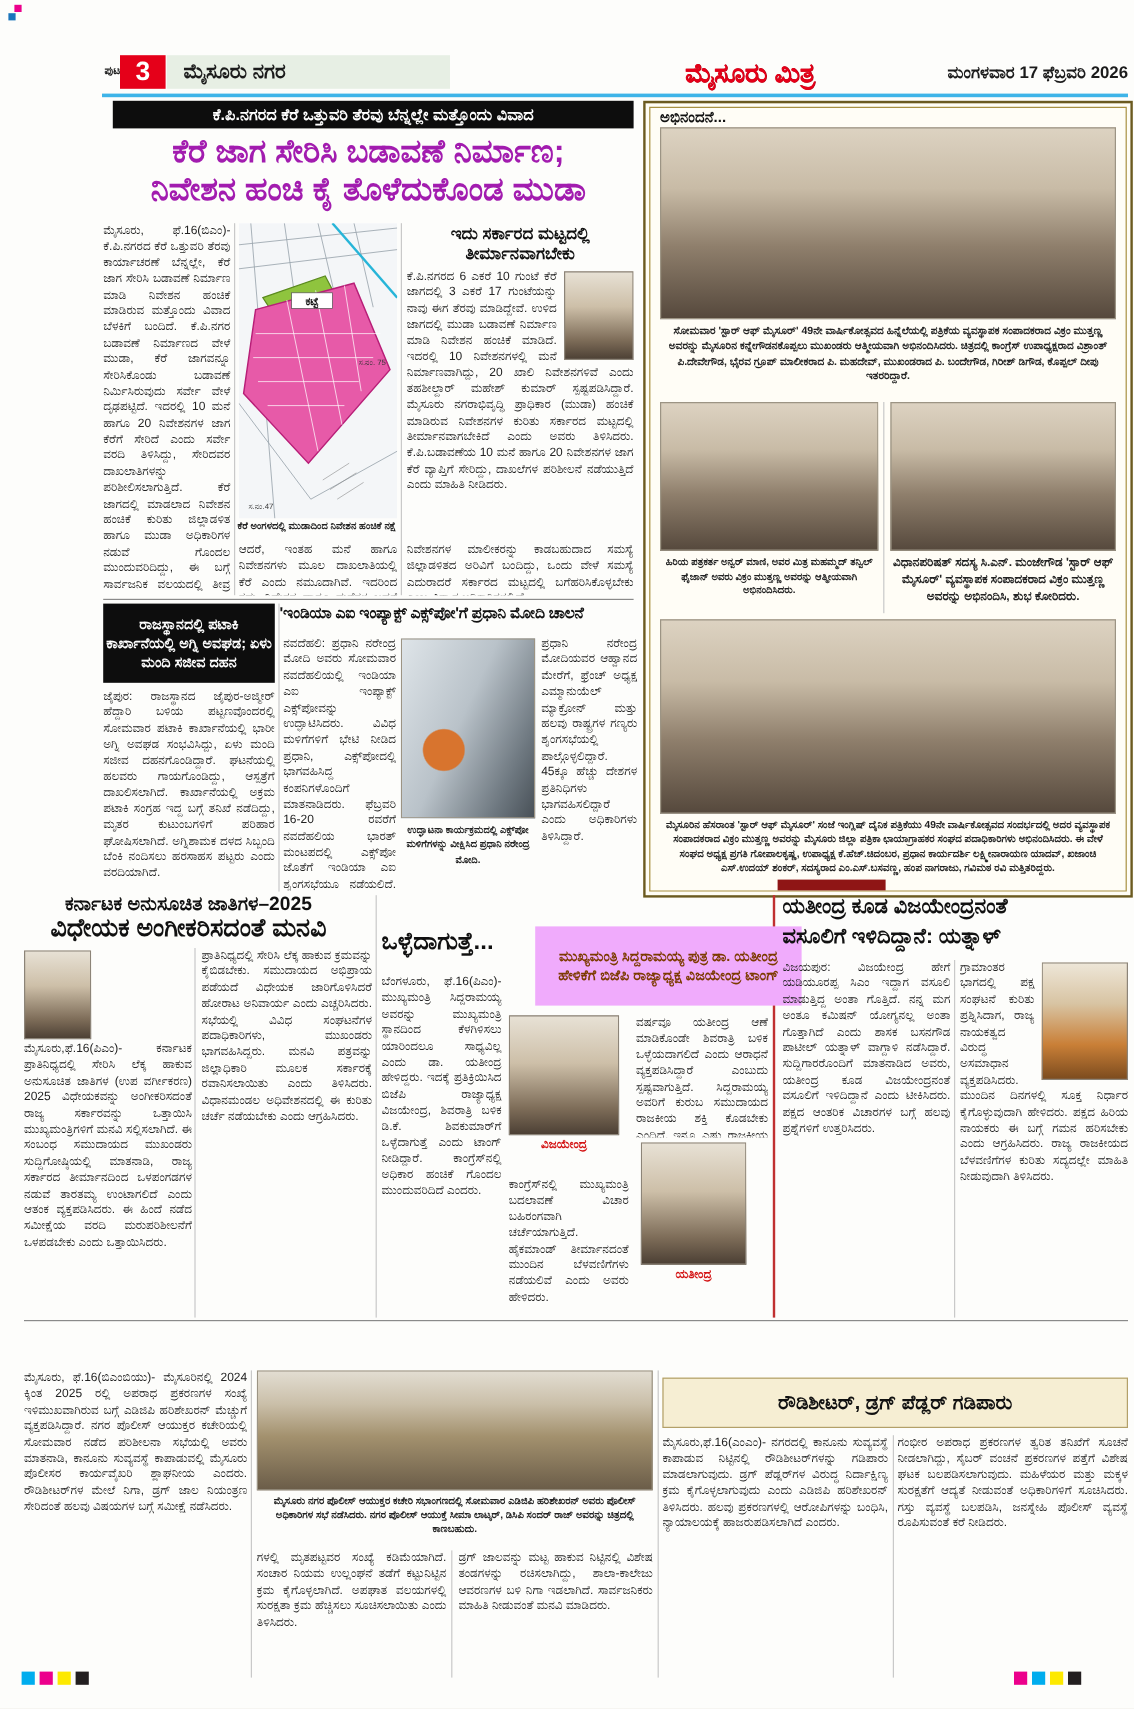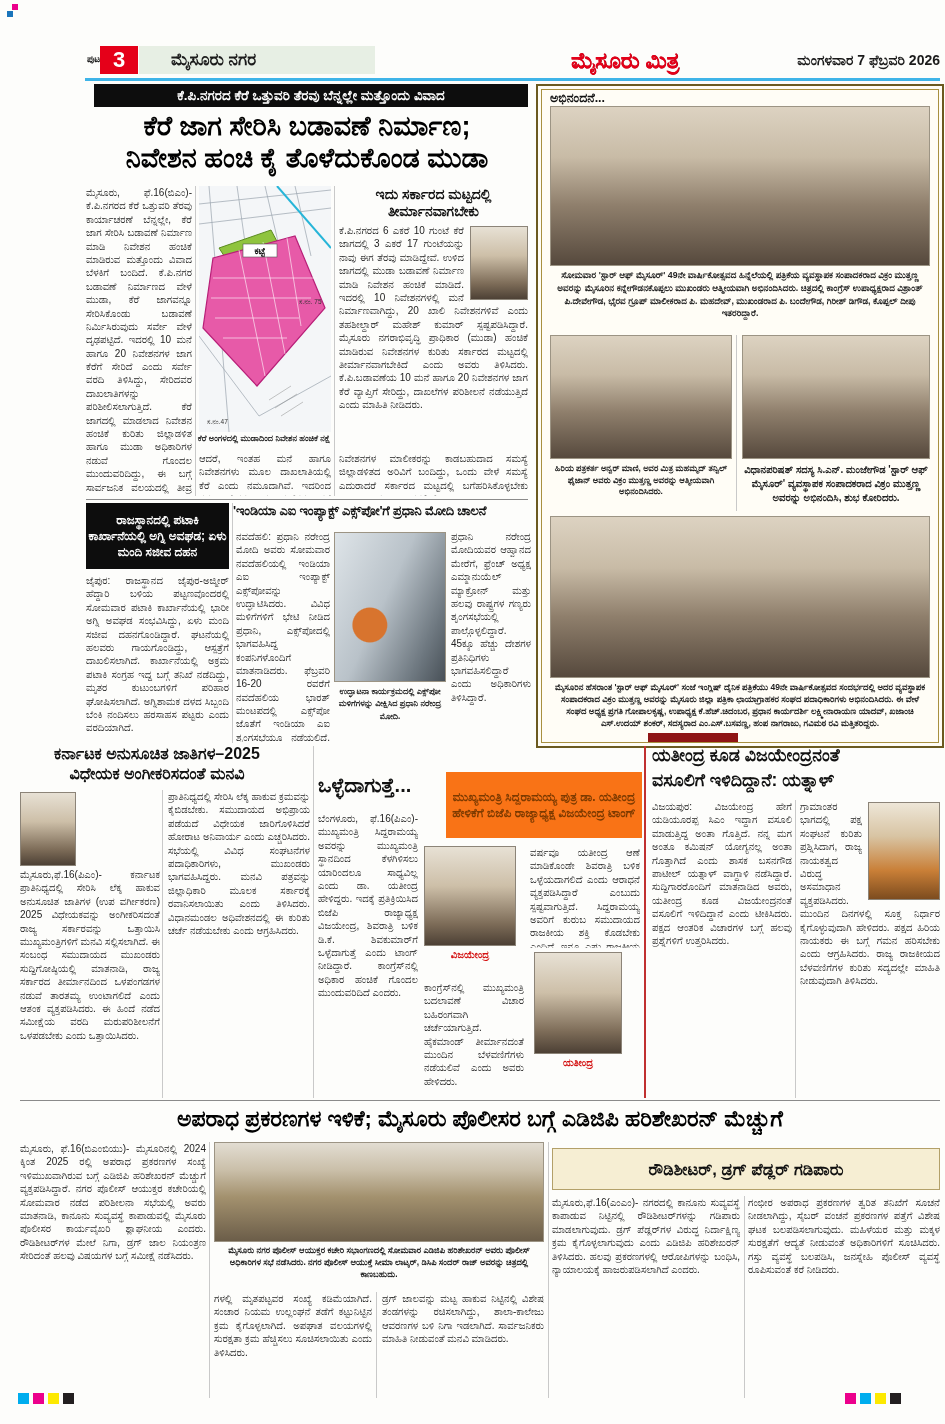--- a/index.html
+++ b/index.html
@@ -15,39 +15,39 @@
   .photo.meet{background:linear-gradient(180deg,#e3ded3 0%,#cabfa9 28%,#a3916e 55%,#6a5c48 100%);}
   .photo.expo{background:
       radial-gradient(circle at 32% 62%, #d8742e 0 14%, rgba(0,0,0,0) 15%),
       linear-gradient(115deg,#dfe5e9 0%,#b9c2c9 45%,#6e7880 80%,#474f56 100%);}
   .portrait{background:linear-gradient(180deg,#e8e2d6 0%,#cdbfa8 40%,#7d6c58 78%,#4a3e33 100%);
             box-shadow:inset 0 0 0 1px #8c8478;}
   .portrait.saffron{background:linear-gradient(180deg,#eee7d9 0%,#d8c4a3 35%,#c97f37 70%,#7a4a1e 100%);}
   .float-portrait{float:left;width:56px;height:74px;margin:2px 6px 2px 0;}
   .float-portrait-r{float:right;width:72px;height:98px;margin:2px 0 2px 6px;}
   .p-label{font-size:10px;font-weight:bold;color:#d41414;text-align:center;line-height:1.1;}
-  .headline-red{font-weight:bold;color:#000000;text-align:center;}
+  .headline-red{font-weight:bold;color:#a21caf;text-align:center;}
   .hl-black{font-weight:bold;color:#111;}
   .dot{position:absolute;width:11px;height:11px;}
   .dot.sm{width:6px;height:6px;}
   .boxed-photos{border:2px solid #6b5a20;box-shadow:inset 0 0 0 3px #fffdf5, inset 0 0 0 4px #a89040;background:#fffdf6;}
 </style>
 </head>
 <body>
 
 <div id="paper">
 
   <div class="dot sm" style="left:12px;top:4px;background:#ec008c;"></div>
   <div class="dot sm" style="left:7px;top:11px;background:#1b75bb;"></div>
 
   <div class="abs" style="left:87px;top:54px;font-size:9px;font-weight:bold;">ಪುಟ</div>
   <div class="abs" style="left:100px;top:46px;width:38px;height:28px;background:#e50019;color:#fff;font-size:22px;font-weight:bold;text-align:center;line-height:28px;">3</div>
-  <div class="abs" style="left:139px;top:46px;width:236px;height:28px;background:#e7efe4;font-size:17px;font-weight:bold;line-height:28px;padding-left:32px;box-sizing:border-box;">ಮೈಸೂರು ನಗರ</div>
+  <div class="abs" style="left:139px;top:46px;width:236px;height:28px;background:#e7efe4;font-size:17px;font-weight:bold;line-height:28px;padding-left:14px;box-sizing:border-box;">ಮೈಸೂರು ನಗರ</div>
   <div class="abs" style="left:530px;top:48px;width:190px;font-size:22px;font-weight:bold;color:#e50019;text-align:center;text-shadow:0.4px 0.4px 0 #a00012;">ಮೈಸೂರು ಮಿತ್ರ</div>
-  <div class="abs" style="left:640px;top:52px;width:300px;font-size:14px;font-weight:bold;text-align:right;">ಮಂಗಳವಾರ 7 ಫೆಬ್ರವರಿ 2026</div>
+  <div class="abs" style="left:640px;top:52px;width:300px;font-size:14px;font-weight:bold;text-align:right;">ಮಂಗಳವಾರ 17 ಫೆಬ್ರವರಿ 2026</div>
   <div class="abs" style="left:85px;top:78px;width:855px;height:3px;background:#3eb4e8;"></div>
 
   <div class="abs" style="left:94px;top:84px;width:434px;height:23px;background:#0d0d0d;color:#fff;font-size:13.5px;font-weight:bold;text-align:center;line-height:23px;">ಕೆ.ಪಿ.ನಗರದ ಕೆರೆ ಒತ್ತುವರಿ ತೆರವು ಬೆನ್ನಲ್ಲೇ ಮತ್ತೊಂದು ವಿವಾದ</div>
   <div class="abs" style="left:86px;top:110px;width:442px;">
     <div class="headline-red" style="font-size:27px;line-height:32px;">ಕೆರೆ ಜಾಗ ಸೇರಿಸಿ ಬಡಾವಣೆ ನಿರ್ಮಾಣ;</div>
     <div class="headline-red" style="font-size:27px;line-height:32px;">ನಿವೇಶನ ಹಂಚಿ ಕೈ ತೊಳೆದುಕೊಂಡ ಮುಡಾ</div>
   </div>
 
   <div class="abs body-text" style="left:86px;top:186px;width:106px;height:310px;overflow:hidden;">ಮೈಸೂರು, ಫೆ.16(ಬಿಎಂ)- ಕೆ.ಪಿ.ನಗರದ ಕೆರೆ ಒತ್ತುವರಿ ತೆರವು ಕಾರ್ಯಾಚರಣೆ ಬೆನ್ನಲ್ಲೇ, ಕೆರೆ ಜಾಗ ಸೇರಿಸಿ ಬಡಾವಣೆ ನಿರ್ಮಾಣ ಮಾಡಿ ನಿವೇಶನ ಹಂಚಿಕೆ ಮಾಡಿರುವ ಮತ್ತೊಂದು ವಿವಾದ ಬೆಳಕಿಗೆ ಬಂದಿದೆ. ಕೆ.ಪಿ.ನಗರ ಬಡಾವಣೆ ನಿರ್ಮಾಣದ ವೇಳೆ ಮುಡಾ, ಕೆರೆ ಜಾಗವನ್ನೂ ಸೇರಿಸಿಕೊಂಡು ಬಡಾವಣೆ ನಿರ್ಮಿಸಿರುವುದು ಸರ್ವೇ ವೇಳೆ ದೃಢಪಟ್ಟಿದೆ. ಇದರಲ್ಲಿ 10 ಮನೆ ಹಾಗೂ 20 ನಿವೇಶನಗಳ ಜಾಗ ಕೆರೆಗೆ ಸೇರಿದೆ ಎಂದು ಸರ್ವೇ ವರದಿ ತಿಳಿಸಿದ್ದು, ಸೇರಿದವರ ದಾಖಲಾತಿಗಳನ್ನು ಪರಿಶೀಲಿಸಲಾಗುತ್ತಿದೆ. ಕೆರೆ ಜಾಗದಲ್ಲಿ ಮಾಡಲಾದ ನಿವೇಶನ ಹಂಚಿಕೆ ಕುರಿತು ಜಿಲ್ಲಾಡಳಿತ ಹಾಗೂ ಮುಡಾ ಅಧಿಕಾರಿಗಳ ನಡುವೆ ಗೊಂದಲ ಮುಂದುವರಿದಿದ್ದು, ಈ ಬಗ್ಗೆ ಸಾರ್ವಜನಿಕ ವಲಯದಲ್ಲಿ ತೀವ್ರ ಚರ್ಚೆ ನಡೆದಿದೆ.</div>
   <div class="abs vrule" style="left:195px;top:186px;height:310px;"></div>
@@ -127,31 +127,31 @@
     <div class="abs photo" style="left:12px;top:430px;width:380px;height:162px;"></div>
     <div class="abs caption" style="left:12px;top:595px;width:380px;font-size:8.5px;line-height:1.42;">ಮೈಸೂರಿನ ಹೆಸರಾಂತ 'ಸ್ಟಾರ್ ಆಫ್ ಮೈಸೂರ್' ಸಂಜೆ ಇಂಗ್ಲಿಷ್ ದೈನಿಕ ಪತ್ರಿಕೆಯು 49ನೇ ವಾರ್ಷಿಕೋತ್ಸವದ ಸಂದರ್ಭದಲ್ಲಿ ಅದರ ವ್ಯವಸ್ಥಾಪಕ ಸಂಪಾದಕರಾದ ವಿಕ್ರಂ ಮುತ್ತಣ್ಣ ಅವರನ್ನು ಮೈಸೂರು ಜಿಲ್ಲಾ ಪತ್ರಿಕಾ ಛಾಯಾಗ್ರಾಹಕರ ಸಂಘದ ಪದಾಧಿಕಾರಿಗಳು ಅಭಿನಂದಿಸಿದರು. ಈ ವೇಳೆ ಸಂಘದ ಅಧ್ಯಕ್ಷ ಪ್ರಗತಿ ಗೋಪಾಲಕೃಷ್ಣ, ಉಪಾಧ್ಯಕ್ಷ ಕೆ.ಹೆಚ್.ಚಿದಂಬರ, ಪ್ರಧಾನ ಕಾರ್ಯದರ್ಶಿ ಲಕ್ಷ್ಮೀನಾರಾಯಣ ಯಾದವ್, ಖಜಾಂಚಿ ಎಸ್.ಉದಯ್ ಶಂಕರ್, ಸದಸ್ಯರಾದ ಎಂ.ಎಸ್.ಬಸವಣ್ಣ, ಹಂಪ ನಾಗರಾಜು, ಗವಿಮಠ ರವಿ ಮತ್ತಿತರಿದ್ದರು.</div>
   </div>
 
   <div class="abs" style="left:648px;top:733px;width:90px;height:9px;background:#8f1515;"></div>
   <div class="abs vrule" style="left:313px;top:746px;height:352px;"></div>
   <div class="abs" style="left:644px;top:746px;width:2px;height:352px;background:#c03030;"></div>
 
   <div class="abs" style="left:12px;top:744px;width:290px;">
     <div class="hl-black" style="font-size:16px;line-height:20px;text-align:center;">ಕರ್ನಾಟಕ ಅನುಸೂಚಿತ ಜಾತಿಗಳ–2025</div>
-    <div class="hl-black" style="font-size:16px;line-height:20px;text-align:center;">ವಿಧೇಯಕ ಅಂಗೀಕರಿಸದಂತೆ ಮನವಿ</div>
+    <div class="hl-black" style="font-size:21px;line-height:20px;text-align:center;">ವಿಧೇಯಕ ಅಂಗೀಕರಿಸದಂತೆ ಮನವಿ</div>
   </div>
   <div class="abs body-text" style="left:20px;top:790px;width:140px;height:308px;overflow:hidden;">
     <span class="float-portrait portrait" style="shape-outside:margin-box;"></span>
     <span>ಮೈಸೂರು,ಫೆ.16(ಪಿಎಂ)- ಕರ್ನಾಟಕ ಪ್ರಾತಿನಿಧ್ಯದಲ್ಲಿ ಸೇರಿಸಿ ಲೆಕ್ಕ ಹಾಕುವ ಅನುಸೂಚಿತ ಜಾತಿಗಳ (ಉಪ ವರ್ಗೀಕರಣ) 2025 ವಿಧೇಯಕವನ್ನು ಅಂಗೀಕರಿಸದಂತೆ ರಾಜ್ಯ ಸರ್ಕಾರವನ್ನು ಒತ್ತಾಯಿಸಿ ಮುಖ್ಯಮಂತ್ರಿಗಳಿಗೆ ಮನವಿ ಸಲ್ಲಿಸಲಾಗಿದೆ. ಈ ಸಂಬಂಧ ಸಮುದಾಯದ ಮುಖಂಡರು ಸುದ್ದಿಗೋಷ್ಠಿಯಲ್ಲಿ ಮಾತನಾಡಿ, ರಾಜ್ಯ ಸರ್ಕಾರದ ತೀರ್ಮಾನದಿಂದ ಒಳಪಂಗಡಗಳ ನಡುವೆ ತಾರತಮ್ಯ ಉಂಟಾಗಲಿದೆ ಎಂದು ಆತಂಕ ವ್ಯಕ್ತಪಡಿಸಿದರು. ಈ ಹಿಂದೆ ನಡೆದ ಸಮೀಕ್ಷೆಯ ವರದಿ ಮರುಪರಿಶೀಲನೆಗೆ ಒಳಪಡಬೇಕು ಎಂದು ಒತ್ತಾಯಿಸಿದರು.</span>
   </div>
   <div class="abs vrule" style="left:162px;top:790px;height:308px;"></div>
   <div class="abs body-text" style="left:168px;top:790px;width:142px;height:308px;overflow:hidden;">ಪ್ರಾತಿನಿಧ್ಯದಲ್ಲಿ ಸೇರಿಸಿ ಲೆಕ್ಕ ಹಾಕುವ ಕ್ರಮವನ್ನು ಕೈಬಿಡಬೇಕು. ಸಮುದಾಯದ ಅಭಿಪ್ರಾಯ ಪಡೆಯದೆ ವಿಧೇಯಕ ಜಾರಿಗೊಳಿಸಿದರೆ ಹೋರಾಟ ಅನಿವಾರ್ಯ ಎಂದು ಎಚ್ಚರಿಸಿದರು. ಸಭೆಯಲ್ಲಿ ವಿವಿಧ ಸಂಘಟನೆಗಳ ಪದಾಧಿಕಾರಿಗಳು, ಮುಖಂಡರು ಭಾಗವಹಿಸಿದ್ದರು. ಮನವಿ ಪತ್ರವನ್ನು ಜಿಲ್ಲಾಧಿಕಾರಿ ಮೂಲಕ ಸರ್ಕಾರಕ್ಕೆ ರವಾನಿಸಲಾಯಿತು ಎಂದು ತಿಳಿಸಿದರು. ವಿಧಾನಮಂಡಲ ಅಧಿವೇಶನದಲ್ಲಿ ಈ ಕುರಿತು ಚರ್ಚೆ ನಡೆಯಬೇಕು ಎಂದು ಆಗ್ರಹಿಸಿದರು.</div>
 
   <div class="abs hl-black" style="left:318px;top:774px;font-size:20px;">ಒಳ್ಳೆದಾಗುತ್ತೆ...</div>
-  <div class="abs" style="left:446px;top:772px;width:196px;height:66px;background:#f97316;color:#7c3a00;font-size:12px;font-weight:bold;line-height:1.35;text-align:center;display:flex;align-items:center;justify-content:center;box-sizing:border-box;padding:3px;">
+  <div class="abs" style="left:446px;top:772px;width:222px;height:66px;background:#f0abfc;color:#7c3a00;font-size:12px;font-weight:bold;line-height:1.35;text-align:center;display:flex;align-items:center;justify-content:center;box-sizing:border-box;padding:3px;">
     <span>ಮುಖ್ಯಮಂತ್ರಿ ಸಿದ್ದರಾಮಯ್ಯ ಪುತ್ರ ಡಾ. ಯತೀಂದ್ರ ಹೇಳಿಕೆಗೆ ಬಿಜೆಪಿ ರಾಜ್ಯಾಧ್ಯಕ್ಷ ವಿಜಯೇಂದ್ರ ಟಾಂಗ್</span>
   </div>
   <div class="abs body-text" style="left:318px;top:812px;width:100px;height:286px;overflow:hidden;">ಬೆಂಗಳೂರು, ಫೆ.16(ಪಿಎಂ)- ಮುಖ್ಯಮಂತ್ರಿ ಸಿದ್ದರಾಮಯ್ಯ ಅವರನ್ನು ಮುಖ್ಯಮಂತ್ರಿ ಸ್ಥಾನದಿಂದ ಕೆಳಗಿಳಿಸಲು ಯಾರಿಂದಲೂ ಸಾಧ್ಯವಿಲ್ಲ ಎಂದು ಡಾ. ಯತೀಂದ್ರ ಹೇಳಿದ್ದರು. ಇದಕ್ಕೆ ಪ್ರತಿಕ್ರಿಯಿಸಿದ ಬಿಜೆಪಿ ರಾಜ್ಯಾಧ್ಯಕ್ಷ ವಿಜಯೇಂದ್ರ, ಶಿವರಾತ್ರಿ ಬಳಿಕ ಡಿ.ಕೆ. ಶಿವಕುಮಾರ್‌ಗೆ ಒಳ್ಳೆದಾಗುತ್ತೆ ಎಂದು ಟಾಂಗ್ ನೀಡಿದ್ದಾರೆ. ಕಾಂಗ್ರೆಸ್‌ನಲ್ಲಿ ಅಧಿಕಾರ ಹಂಚಿಕೆ ಗೊಂದಲ ಮುಂದುವರಿದಿದೆ ಎಂದರು.</div>
   <div class="abs portrait" style="left:424px;top:846px;width:92px;height:100px;"></div>
   <div class="abs p-label" style="left:424px;top:949px;width:92px;">ವಿಜಯೇಂದ್ರ</div>
   <div class="abs body-text" style="left:424px;top:964px;width:100px;height:134px;overflow:hidden;margin-top:17px;">ಕಾಂಗ್ರೆಸ್‌ನಲ್ಲಿ ಮುಖ್ಯಮಂತ್ರಿ ಬದಲಾವಣೆ ವಿಚಾರ ಬಹಿರಂಗವಾಗಿ ಚರ್ಚೆಯಾಗುತ್ತಿದೆ. ಹೈಕಮಾಂಡ್ ತೀರ್ಮಾನದಂತೆ ಮುಂದಿನ ಬೆಳವಣಿಗೆಗಳು ನಡೆಯಲಿವೆ ಎಂದು ಅವರು ಹೇಳಿದರು.</div>
   <div class="abs body-text" style="left:530px;top:846px;width:110px;height:102px;overflow:hidden;">ವರ್ಷವೂ ಯತೀಂದ್ರ ಆಣೆ ಮಾಡಿಕೊಂಡೇ ಶಿವರಾತ್ರಿ ಬಳಿಕ ಒಳ್ಳೆಯದಾಗಲಿದೆ ಎಂದು ಆರಾಧನೆ ವ್ಯಕ್ತಪಡಿಸಿದ್ದಾರೆ ಎಂಬುದು ಸ್ಪಷ್ಟವಾಗುತ್ತಿದೆ. ಸಿದ್ದರಾಮಯ್ಯ ಅವರಿಗೆ ಕುರುಬ ಸಮುದಾಯದ ರಾಜಕೀಯ ಶಕ್ತಿ ಕೊಡಬೇಕು ಎಂದಿದೆ. ಇನ್ನೂ ಎಷ್ಟು ರಾಜಕೀಯ ಶಕ್ತಿ ಬೇಕು, ಕನಿಷ್ಠ ರಾಜ್ಯದಲ್ಲಿರುವ ಕುರಿ ಕಾಯುವವರ ಸಮಸ್ಯೆ ಪರಿಹರಿಸಿ ಎಂದರು.</div>
   <div class="abs portrait" style="left:534px;top:952px;width:88px;height:102px;"></div>
   <div class="abs p-label" style="left:530px;top:1057px;width:96px;">ಯತೀಂದ್ರ</div>
 
@@ -159,21 +159,20 @@
   <div class="abs hl-black" style="left:652px;top:744px;width:288px;font-size:17.5px;line-height:23px;">ಯತೀಂದ್ರ ಕೂಡ ವಿಜಯೇಂದ್ರನಂತೆ</div>
   <div class="abs body-text" style="left:652px;top:800px;width:140px;height:298px;overflow:hidden;">ವಿಜಯಪುರ: ವಿಜಯೇಂದ್ರ ಹೇಗೆ ಯಡಿಯೂರಪ್ಪ ಸಿಎಂ ಇದ್ದಾಗ ವಸೂಲಿ ಮಾಡುತ್ತಿದ್ದ ಅಂತಾ ಗೊತ್ತಿದೆ. ನನ್ನ ಮಗ ಅಂತೂ ಕಮಿಷನ್ ಯೋಗ್ಯನಲ್ಲ ಅಂತಾ ಗೊತ್ತಾಗಿದೆ ಎಂದು ಶಾಸಕ ಬಸನಗೌಡ ಪಾಟೀಲ್ ಯತ್ನಾಳ್ ವಾಗ್ದಾಳಿ ನಡೆಸಿದ್ದಾರೆ. ಸುದ್ದಿಗಾರರೊಂದಿಗೆ ಮಾತನಾಡಿದ ಅವರು, ಯತೀಂದ್ರ ಕೂಡ ವಿಜಯೇಂದ್ರನಂತೆ ವಸೂಲಿಗೆ ಇಳಿದಿದ್ದಾನೆ ಎಂದು ಟೀಕಿಸಿದರು. ಪಕ್ಷದ ಆಂತರಿಕ ವಿಚಾರಗಳ ಬಗ್ಗೆ ಹಲವು ಪ್ರಶ್ನೆಗಳಿಗೆ ಉತ್ತರಿಸಿದರು.</div>
   <div class="abs vrule" style="left:795px;top:800px;height:298px;"></div>
   <div class="abs body-text" style="left:800px;top:800px;width:140px;height:298px;overflow:hidden;">
     <span class="float-portrait-r portrait saffron"></span>
     <span>ಗ್ರಾಮಾಂತರ ಭಾಗದಲ್ಲಿ ಪಕ್ಷ ಸಂಘಟನೆ ಕುರಿತು ಪ್ರಶ್ನಿಸಿದಾಗ, ರಾಜ್ಯ ನಾಯಕತ್ವದ ವಿರುದ್ಧ ಅಸಮಾಧಾನ ವ್ಯಕ್ತಪಡಿಸಿದರು. ಮುಂದಿನ ದಿನಗಳಲ್ಲಿ ಸೂಕ್ತ ನಿರ್ಧಾರ ಕೈಗೊಳ್ಳುವುದಾಗಿ ಹೇಳಿದರು. ಪಕ್ಷದ ಹಿರಿಯ ನಾಯಕರು ಈ ಬಗ್ಗೆ ಗಮನ ಹರಿಸಬೇಕು ಎಂದು ಆಗ್ರಹಿಸಿದರು. ರಾಜ್ಯ ರಾಜಕೀಯದ ಬೆಳವಣಿಗೆಗಳ ಕುರಿತು ಸದ್ಯದಲ್ಲೇ ಮಾಹಿತಿ ನೀಡುವುದಾಗಿ ತಿಳಿಸಿದರು.</span>
   </div>
 
   <div class="abs hrule" style="left:20px;top:1100px;width:920px;"></div>
 
-  <div class="abs headline-red" style="left:20px;top:1106px;width:920px;font-size:22px;">ಅಪರಾಧ ಪ್ರಕರಣಗಳ ಇಳಿಕೆ; ಮೈಸೂರು ಪೊಲೀಸರ ಬಗ್ಗೆ ಎಡಿಜಿಪಿ ಹರಿಶೇಖರನ್ ಮೆಚ್ಚುಗೆ</div>
   <div class="abs body-text" style="left:20px;top:1142px;width:186px;height:256px;overflow:hidden;">ಮೈಸೂರು, ಫೆ.16(ಬಿಎಂಬಿಯು)- ಮೈಸೂರಿನಲ್ಲಿ 2024 ಕ್ಕಿಂತ 2025 ರಲ್ಲಿ ಅಪರಾಧ ಪ್ರಕರಣಗಳ ಸಂಖ್ಯೆ ಇಳಿಮುಖವಾಗಿರುವ ಬಗ್ಗೆ ಎಡಿಜಿಪಿ ಹರಿಶೇಖರನ್ ಮೆಚ್ಚುಗೆ ವ್ಯಕ್ತಪಡಿಸಿದ್ದಾರೆ. ನಗರ ಪೊಲೀಸ್ ಆಯುಕ್ತರ ಕಚೇರಿಯಲ್ಲಿ ಸೋಮವಾರ ನಡೆದ ಪರಿಶೀಲನಾ ಸಭೆಯಲ್ಲಿ ಅವರು ಮಾತನಾಡಿ, ಕಾನೂನು ಸುವ್ಯವಸ್ಥೆ ಕಾಪಾಡುವಲ್ಲಿ ಮೈಸೂರು ಪೊಲೀಸರ ಕಾರ್ಯವೈಖರಿ ಶ್ಲಾಘನೀಯ ಎಂದರು. ರೌಡಿಶೀಟರ್‌ಗಳ ಮೇಲೆ ನಿಗಾ, ಡ್ರಗ್ ಜಾಲ ನಿಯಂತ್ರಣ ಸೇರಿದಂತೆ ಹಲವು ವಿಷಯಗಳ ಬಗ್ಗೆ ಸಮೀಕ್ಷೆ ನಡೆಸಿದರು.</div>
   <div class="abs vrule" style="left:209px;top:1142px;height:256px;"></div>
   <div class="abs photo meet" style="left:214px;top:1142px;width:330px;height:100px;"></div>
   <div class="abs caption" style="left:214px;top:1245px;width:330px;font-size:8.4px;line-height:1.4;">ಮೈಸೂರು ನಗರ ಪೊಲೀಸ್ ಆಯುಕ್ತರ ಕಚೇರಿ ಸಭಾಂಗಣದಲ್ಲಿ ಸೋಮವಾರ ಎಡಿಜಿಪಿ ಹರಿಶೇಖರನ್ ಅವರು ಪೊಲೀಸ್ ಅಧಿಕಾರಿಗಳ ಸಭೆ ನಡೆಸಿದರು. ನಗರ ಪೊಲೀಸ್ ಆಯುಕ್ತೆ ಸೀಮಾ ಲಾಟ್ಕರ್, ಡಿಸಿಪಿ ಸಂದರ್ ರಾಜ್ ಅವರನ್ನು ಚಿತ್ರದಲ್ಲಿ ಕಾಣಬಹುದು.</div>
   <div class="abs body-text" style="left:214px;top:1292px;width:158px;height:106px;overflow:hidden;">ಗಳಲ್ಲಿ ಮೃತಪಟ್ಟವರ ಸಂಖ್ಯೆ ಕಡಿಮೆಯಾಗಿದೆ. ಸಂಚಾರ ನಿಯಮ ಉಲ್ಲಂಘನೆ ತಡೆಗೆ ಕಟ್ಟುನಿಟ್ಟಿನ ಕ್ರಮ ಕೈಗೊಳ್ಳಲಾಗಿದೆ. ಅಪಘಾತ ವಲಯಗಳಲ್ಲಿ ಸುರಕ್ಷತಾ ಕ್ರಮ ಹೆಚ್ಚಿಸಲು ಸೂಚಿಸಲಾಯಿತು ಎಂದು ತಿಳಿಸಿದರು.</div>
   <div class="abs vrule" style="left:376px;top:1292px;height:106px;"></div>
   <div class="abs body-text" style="left:382px;top:1292px;width:162px;height:106px;overflow:hidden;">ಡ್ರಗ್ ಜಾಲವನ್ನು ಮಟ್ಟ ಹಾಕುವ ನಿಟ್ಟಿನಲ್ಲಿ ವಿಶೇಷ ತಂಡಗಳನ್ನು ರಚಿಸಲಾಗಿದ್ದು, ಶಾಲಾ-ಕಾಲೇಜು ಆವರಣಗಳ ಬಳಿ ನಿಗಾ ಇಡಲಾಗಿದೆ. ಸಾರ್ವಜನಿಕರು ಮಾಹಿತಿ ನೀಡುವಂತೆ ಮನವಿ ಮಾಡಿದರು.</div>
   <div class="abs vrule" style="left:548px;top:1142px;height:256px;"></div>
   <div class="abs" style="left:552px;top:1148px;width:388px;height:42px;background:#f6eed3;border:1px solid #b3a069;box-sizing:border-box;font-size:16.5px;font-weight:bold;text-align:center;line-height:40px;color:#111;">ರೌಡಿಶೀಟರ್, ಡ್ರಗ್ ಪೆಡ್ಲರ್ ಗಡಿಪಾರು</div>
   <div class="abs body-text" style="left:552px;top:1196px;width:188px;height:202px;overflow:hidden;">ಮೈಸೂರು,ಫೆ.16(ಎಂಎಂ)- ನಗರದಲ್ಲಿ ಕಾನೂನು ಸುವ್ಯವಸ್ಥೆ ಕಾಪಾಡುವ ನಿಟ್ಟಿನಲ್ಲಿ ರೌಡಿಶೀಟರ್‌ಗಳನ್ನು ಗಡಿಪಾರು ಮಾಡಲಾಗುವುದು. ಡ್ರಗ್ ಪೆಡ್ಲರ್‌ಗಳ ವಿರುದ್ಧ ನಿರ್ದಾಕ್ಷಿಣ್ಯ ಕ್ರಮ ಕೈಗೊಳ್ಳಲಾಗುವುದು ಎಂದು ಎಡಿಜಿಪಿ ಹರಿಶೇಖರನ್ ತಿಳಿಸಿದರು. ಹಲವು ಪ್ರಕರಣಗಳಲ್ಲಿ ಆರೋಪಿಗಳನ್ನು ಬಂಧಿಸಿ, ನ್ಯಾಯಾಲಯಕ್ಕೆ ಹಾಜರುಪಡಿಸಲಾಗಿದೆ ಎಂದರು.</div>

